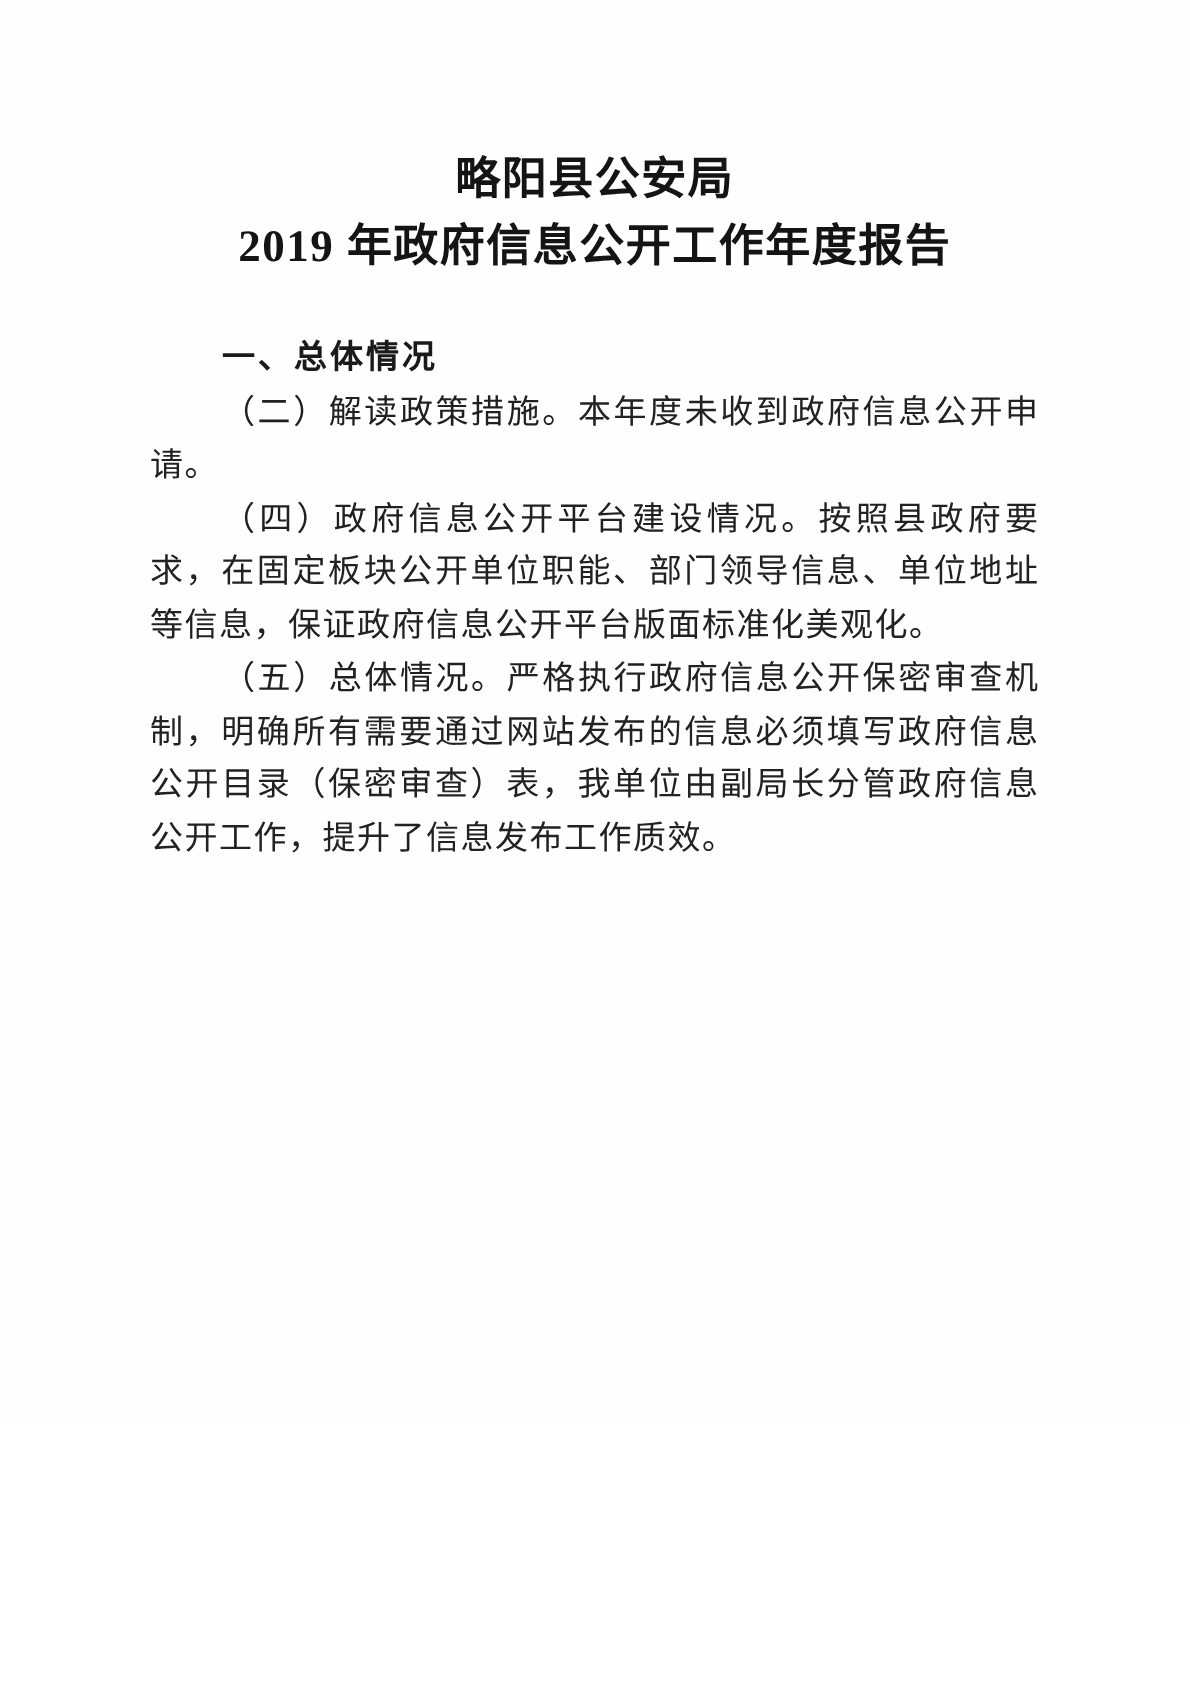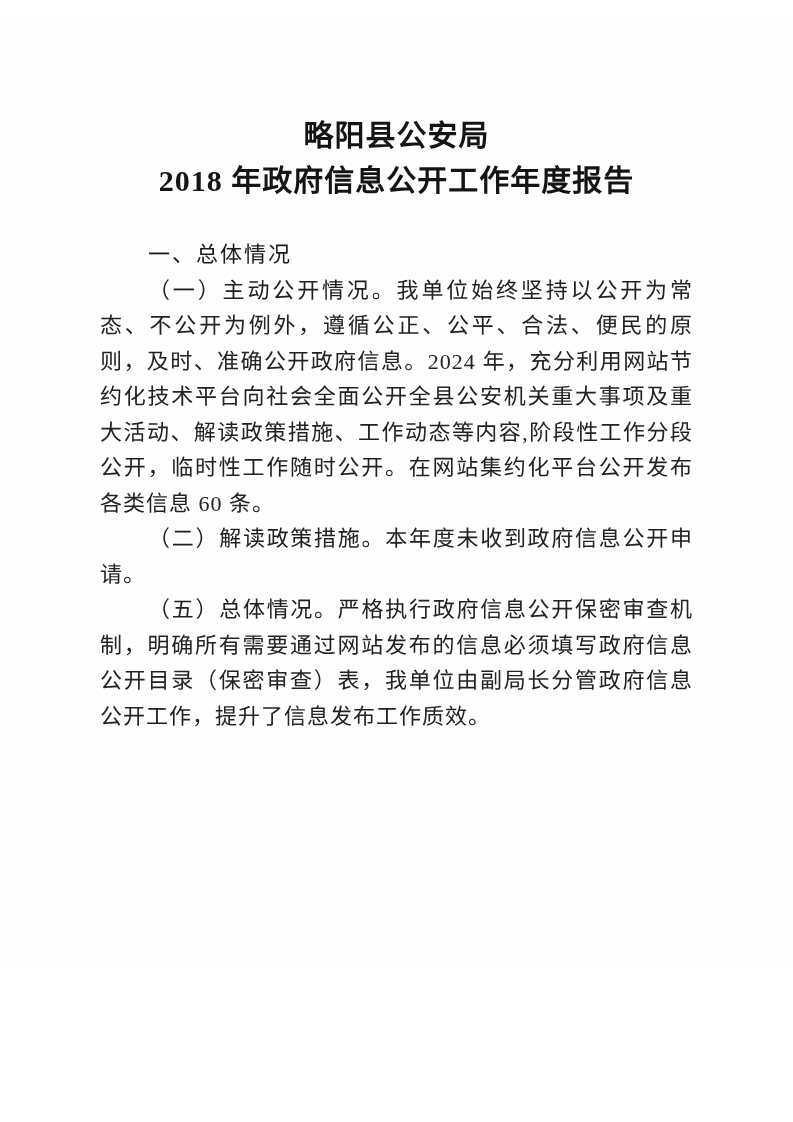--- a/index.html
+++ b/index.html
@@ -5,21 +5,21 @@
 <style>
   html, body {
     margin: 0;
     padding: 0;
     background: #ffffff;
   }
   .page {
     position: relative;
     width: 793px;
     height: 951px;
-    margin: 16px auto;
+    margin: 0 auto;
     background: #fefefe;
     color: #1e1e1e;
     font-family: "Liberation Serif", "DejaVu Serif", serif;
     overflow: hidden;
   }
   .title-block {
     position: absolute;
     top: 97px;
     left: 0;
     width: 100%;
@@ -38,21 +38,21 @@
     font-size: 22px;
     line-height: 35.5px;
     letter-spacing: 1px;
     text-align: justify;
     color: #222222;
   }
   .section-heading {
     margin: 0;
     text-indent: 48px;
     font-family: "DejaVu Sans", "Liberation Sans", sans-serif;
-    font-weight: normal;
+    font-weight: bold;
     font-size: 22px;
     letter-spacing: 2px;
     color: #1a1a1a;
   }
   .para {
     margin: 0;
     text-indent: 48px;
   }
   .para .lead {
     
@@ -68,32 +68,32 @@
     font-family: "Liberation Serif", "DejaVu Serif", serif;
   }
 </style>
 </head>
 <body>
 
 <div class="page">
 
   <header class="title-block">
     <div class="title-line">略阳县公安局</div>
-    <div class="title-line">2018 年政府信息公开工作年度报告</div>
+    <div class="title-line">2019 年政府信息公开工作年度报告</div>
   </header>
 
   <main class="content">
 
     <p class="section-heading">一、总体情况</p>
 
-    <p class="para"><span class="lead">（一）主动公开情况。</span><span>我单位始终坚持以公开为常态、不公开为例外，遵循公正、公平、合法、便民的原则，及时、准确公开政府信息。2024 年，充分利用网站节约化技术平台向社会全面公开全县公安机关重大事项及重大活动、解读政策措施、工作动态等内容,阶段性工作分段公开，临时性工作随时公开。在网站集约化平台公开发布各类信息 60 条。</span></p>
 
     <p class="para"><span class="lead">（二）解读政策措施。</span><span>本年度未收到政府信息公开申请。</span></p>
 
 
+    <p class="para"><span class="lead">（四）政府信息公开平台建设情况。</span><span>按照县政府要求，在固定板块公开单位职能、部门领导信息、单位地址等信息，保证政府信息公开平台版面标准化美观化。</span></p>
 
     <p class="para"><span class="lead">（五）总体情况。</span><span>严格执行政府信息公开保密审查机制，明确所有需要通过网站发布的信息必须填写政府信息公开目录（保密审查）表，我单位由副局长分管政府信息公开工作，提升了信息发布工作质效。</span></p>
 
   </main>
 
   <span class="page-number">– 1 –</span>
 
 </div>
 
 </body></html>

